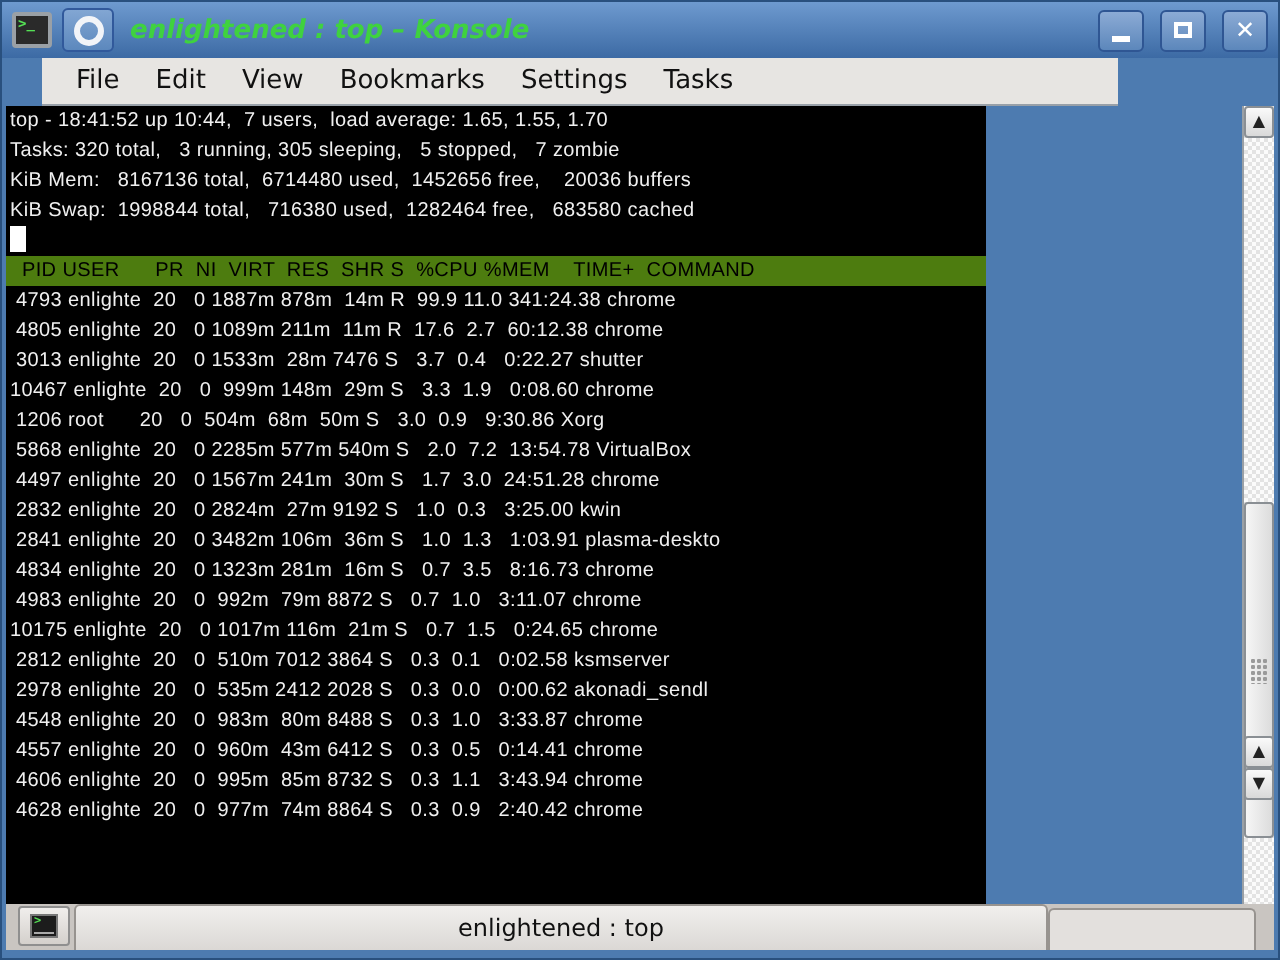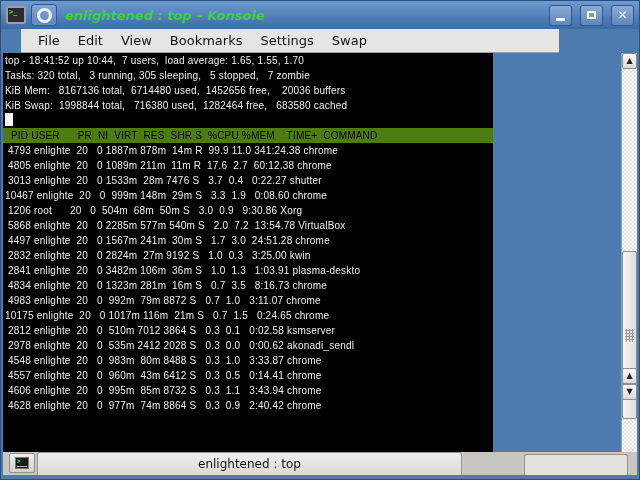--- a/index.html
+++ b/index.html
@@ -112,21 +112,21 @@
     width:14px;height:12px;background:#1c1c1c;border:1px solid #777;
     position:relative;box-sizing:border-box;
   }
   .mini-term .prompt{
     position:absolute;left:1px;top:-1px;font:bold 6px "DejaVu Sans Mono",monospace;color:#55e055;
   }
   .mini-term .bar{
     position:absolute;left:1px;bottom:1px;width:10px;height:1px;background:#aaa;
   }
   .tab-active{
-    position:absolute;left:34px;top:0;width:425px;height:23px;
+    position:absolute;left:34px;top:0;width:487px;height:23px;
     background:linear-gradient(#f1efed,#dbd8d5);
     border:1px solid #97938f;border-bottom:none;border-radius:3px 3px 0 0;
     box-sizing:border-box;text-align:center;line-height:22px;
     font-size:12px;color:#111;cursor:default;
   }
   .tab-filler{
     position:absolute;left:521px;top:2px;width:104px;height:21px;
     background:#e3e0dd;border:1px solid #97938f;border-bottom:none;
     border-radius:3px 3px 0 0;box-sizing:border-box;
   }
@@ -155,21 +155,21 @@
       <span class="glyph-close">✕</span>
     </div>
   </div>
 
   <div class="menubar" id="menubar">
       <span class="menu-item">File</span>
       <span class="menu-item">Edit</span>
       <span class="menu-item">View</span>
       <span class="menu-item">Bookmarks</span>
       <span class="menu-item">Settings</span>
-      <span class="menu-item">Swap</span>
+      <span class="menu-item">Tasks</span>
     </div>
 
   <div class="terminal" id="terminal">
       <div class="tline">top - 18:41:52 up 10:44,  7 users,  load average: 1.65, 1.55, 1.70</div>
       <div class="tline">Tasks: 320 total,   3 running, 305 sleeping,   5 stopped,   7 zombie</div>
       <div class="tline">KiB Mem:   8167136 total,  6714480 used,  1452656 free,    20036 buffers</div>
       <div class="tline">KiB Swap:  1998844 total,   716380 used,  1282464 free,   683580 cached</div>
       <div class="tline"><span class="cursor"></span></div>
       <div class="tline theader">  PID USER      PR  NI  VIRT  RES  SHR S  %CPU %MEM    TIME+  COMMAND</div>
       <div class="tline"> 4793 enlighte  20   0 1887m 878m  14m R  99.9 11.0 341:24.38 chrome</div>

